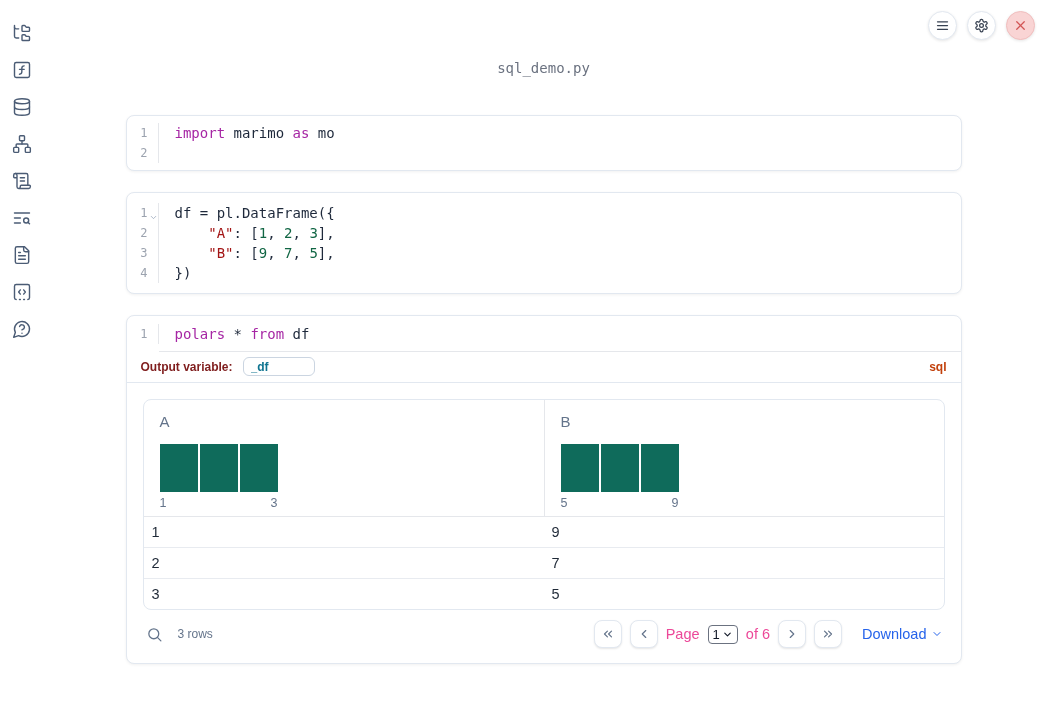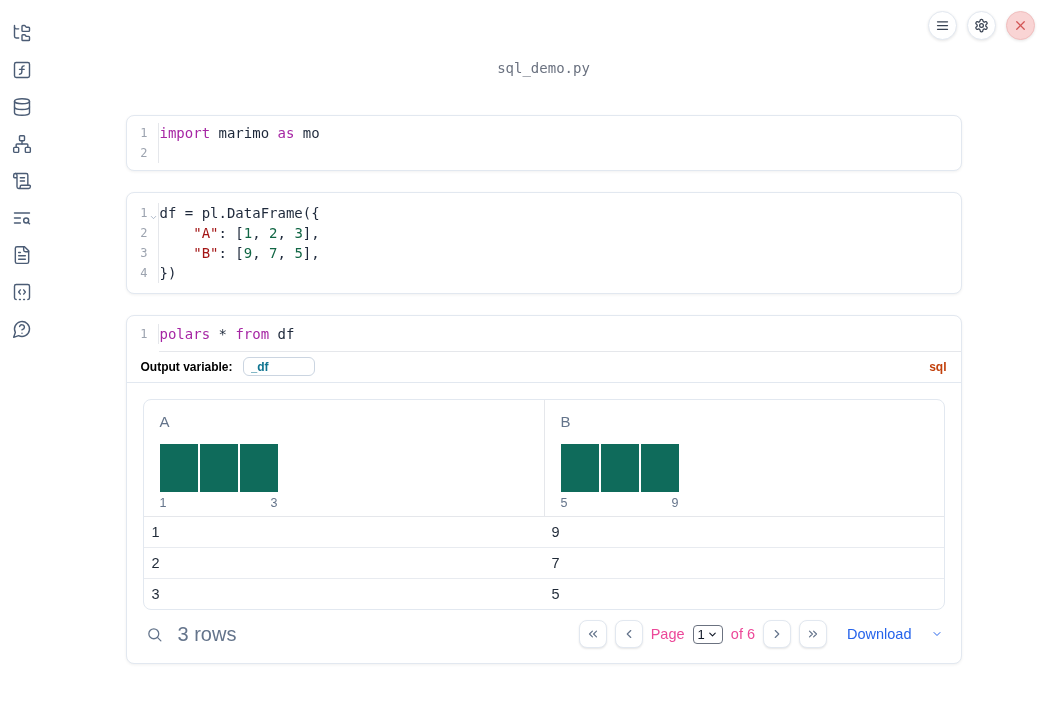--- a/index.html
+++ b/index.html
@@ -37,34 +37,34 @@
     font-family:"DejaVu Sans Mono", monospace; font-size:14px; }
   .cell-pad { padding:7px 0; }
   .cell-pad.tall { padding:10px 0; }
   .code-line { display:flex; line-height:20px; }
   .ln { width:32px; flex:none; text-align:right; padding-right:10px;
     color:#9ca3af; font-size:12px; border-right:1px solid #e5e7eb;
     position:relative; line-height:20px; }
   .fold { position:absolute; right:0; top:5px; cursor:pointer; }
   .fold svg { width:9px; height:9px; stroke:#94a3b8; fill:none; stroke-width:2;
     stroke-linecap:round; stroke-linejoin:round; }
-  .code { padding-left:1px; white-space:pre; color:#1e293b; }
+  .code { padding-left:16px; white-space:pre; color:#1e293b; }
   .tk-kw { color:#a626a4; }
   .tk-str { color:#a31515; }
   .tk-num { color:#116644; }
   .tk-pl { color:#1e293b; }
 
   
   .sql-block { background:#fff; border:1px solid #e2e8f0; border-radius:8px;
     box-shadow:0 1px 3px rgba(0,0,0,.06); }
   .sql-code { padding:8px 0 7px; font-family:"DejaVu Sans Mono", monospace; font-size:14px; }
   .sql-divider { border-top:1px solid #e5e7eb; margin-left:32px; }
   .sql-footer { display:flex; align-items:center; padding:5px 14px 6px;
     border-bottom:1px solid #e2e8f0; }
-  .ov-label { font-size:12px; font-weight:bold; color:#000000; }
+  .ov-label { font-size:12px; font-weight:bold; color:#7f1d1d; }
   .ov-input { margin-left:10px; width:72px; height:19px; border:1px solid #cbd5e1;
     border-radius:6px; font-size:12px; font-weight:bold; color:#0e7490;
     padding:0 7px; font-family:"Liberation Sans", sans-serif; outline:none; }
   .sql-badge { margin-left:auto; font-size:12px; font-weight:bold; color:#c2410c; }
 
   .output-area { padding:16px 16px 15px; }
 
   
   .data-table { border:1px solid #e2e8f0; border-radius:8px; overflow:hidden; }
   .dt-header { display:flex; border-bottom:1px solid #e5e7eb; }
@@ -78,34 +78,34 @@
   .dt-row { display:flex; }
   .dt-row + .dt-row { border-top:1px solid #e8ebf0; }
   .dt-cell { width:50%; padding:7px 8px; font-size:14.5px; color:#1f2937; }
 
   
   .dt-footer { display:flex; align-items:center; margin-top:10px; padding:0 2px; }
   .search-btn { background:none; border:none; cursor:pointer; width:20px; height:20px;
     display:flex; align-items:center; justify-content:center; margin-right:13px; }
   .search-btn svg { width:17px; height:17px; fill:none; stroke:#64748b;
     stroke-width:1.8; stroke-linecap:round; }
-  .row-count { color:#64748b; font-size:20px; }
+  .row-count { color:#64748b; font-size:12px; }
   .pager { margin-left:auto; display:flex; align-items:center; gap:8px; }
   .pg-btn { width:28px; height:28px; border-radius:8px; border:1px solid #e2e8f0;
     background:#fff; box-shadow:0 1px 2px rgba(0,0,0,.10); cursor:pointer;
     display:flex; align-items:center; justify-content:center; }
   .pg-btn svg { width:14px; height:14px; fill:none; stroke:#64748b; stroke-width:2;
     stroke-linecap:round; stroke-linejoin:round; }
   .page-text { font-size:14.5px; color:#ec4899; }
   .page-select { display:inline-flex; align-items:center; gap:2px;
     border:1px solid #6b7280; border-radius:4px; padding:1px 4px; background:#fff;
     font-size:13px; color:#111827; cursor:pointer; }
   .page-select svg { width:11px; height:11px; fill:none; stroke:#111827;
     stroke-width:2.4; stroke-linecap:round; stroke-linejoin:round; }
-  .download { display:flex; align-items:center; gap:19px; margin-left:12px;
+  .download { display:flex; align-items:center; gap:4px; margin-left:12px;
     color:#2563eb; font-size:14.5px; cursor:pointer; background:none; border:none; }
   .download svg { width:12px; height:12px; fill:none; stroke:#2563eb; stroke-width:2;
     stroke-linecap:round; stroke-linejoin:round; }
 </style>
 </head>
 <body>
 
 <div class="app">
 
   <aside class="sidebar">

